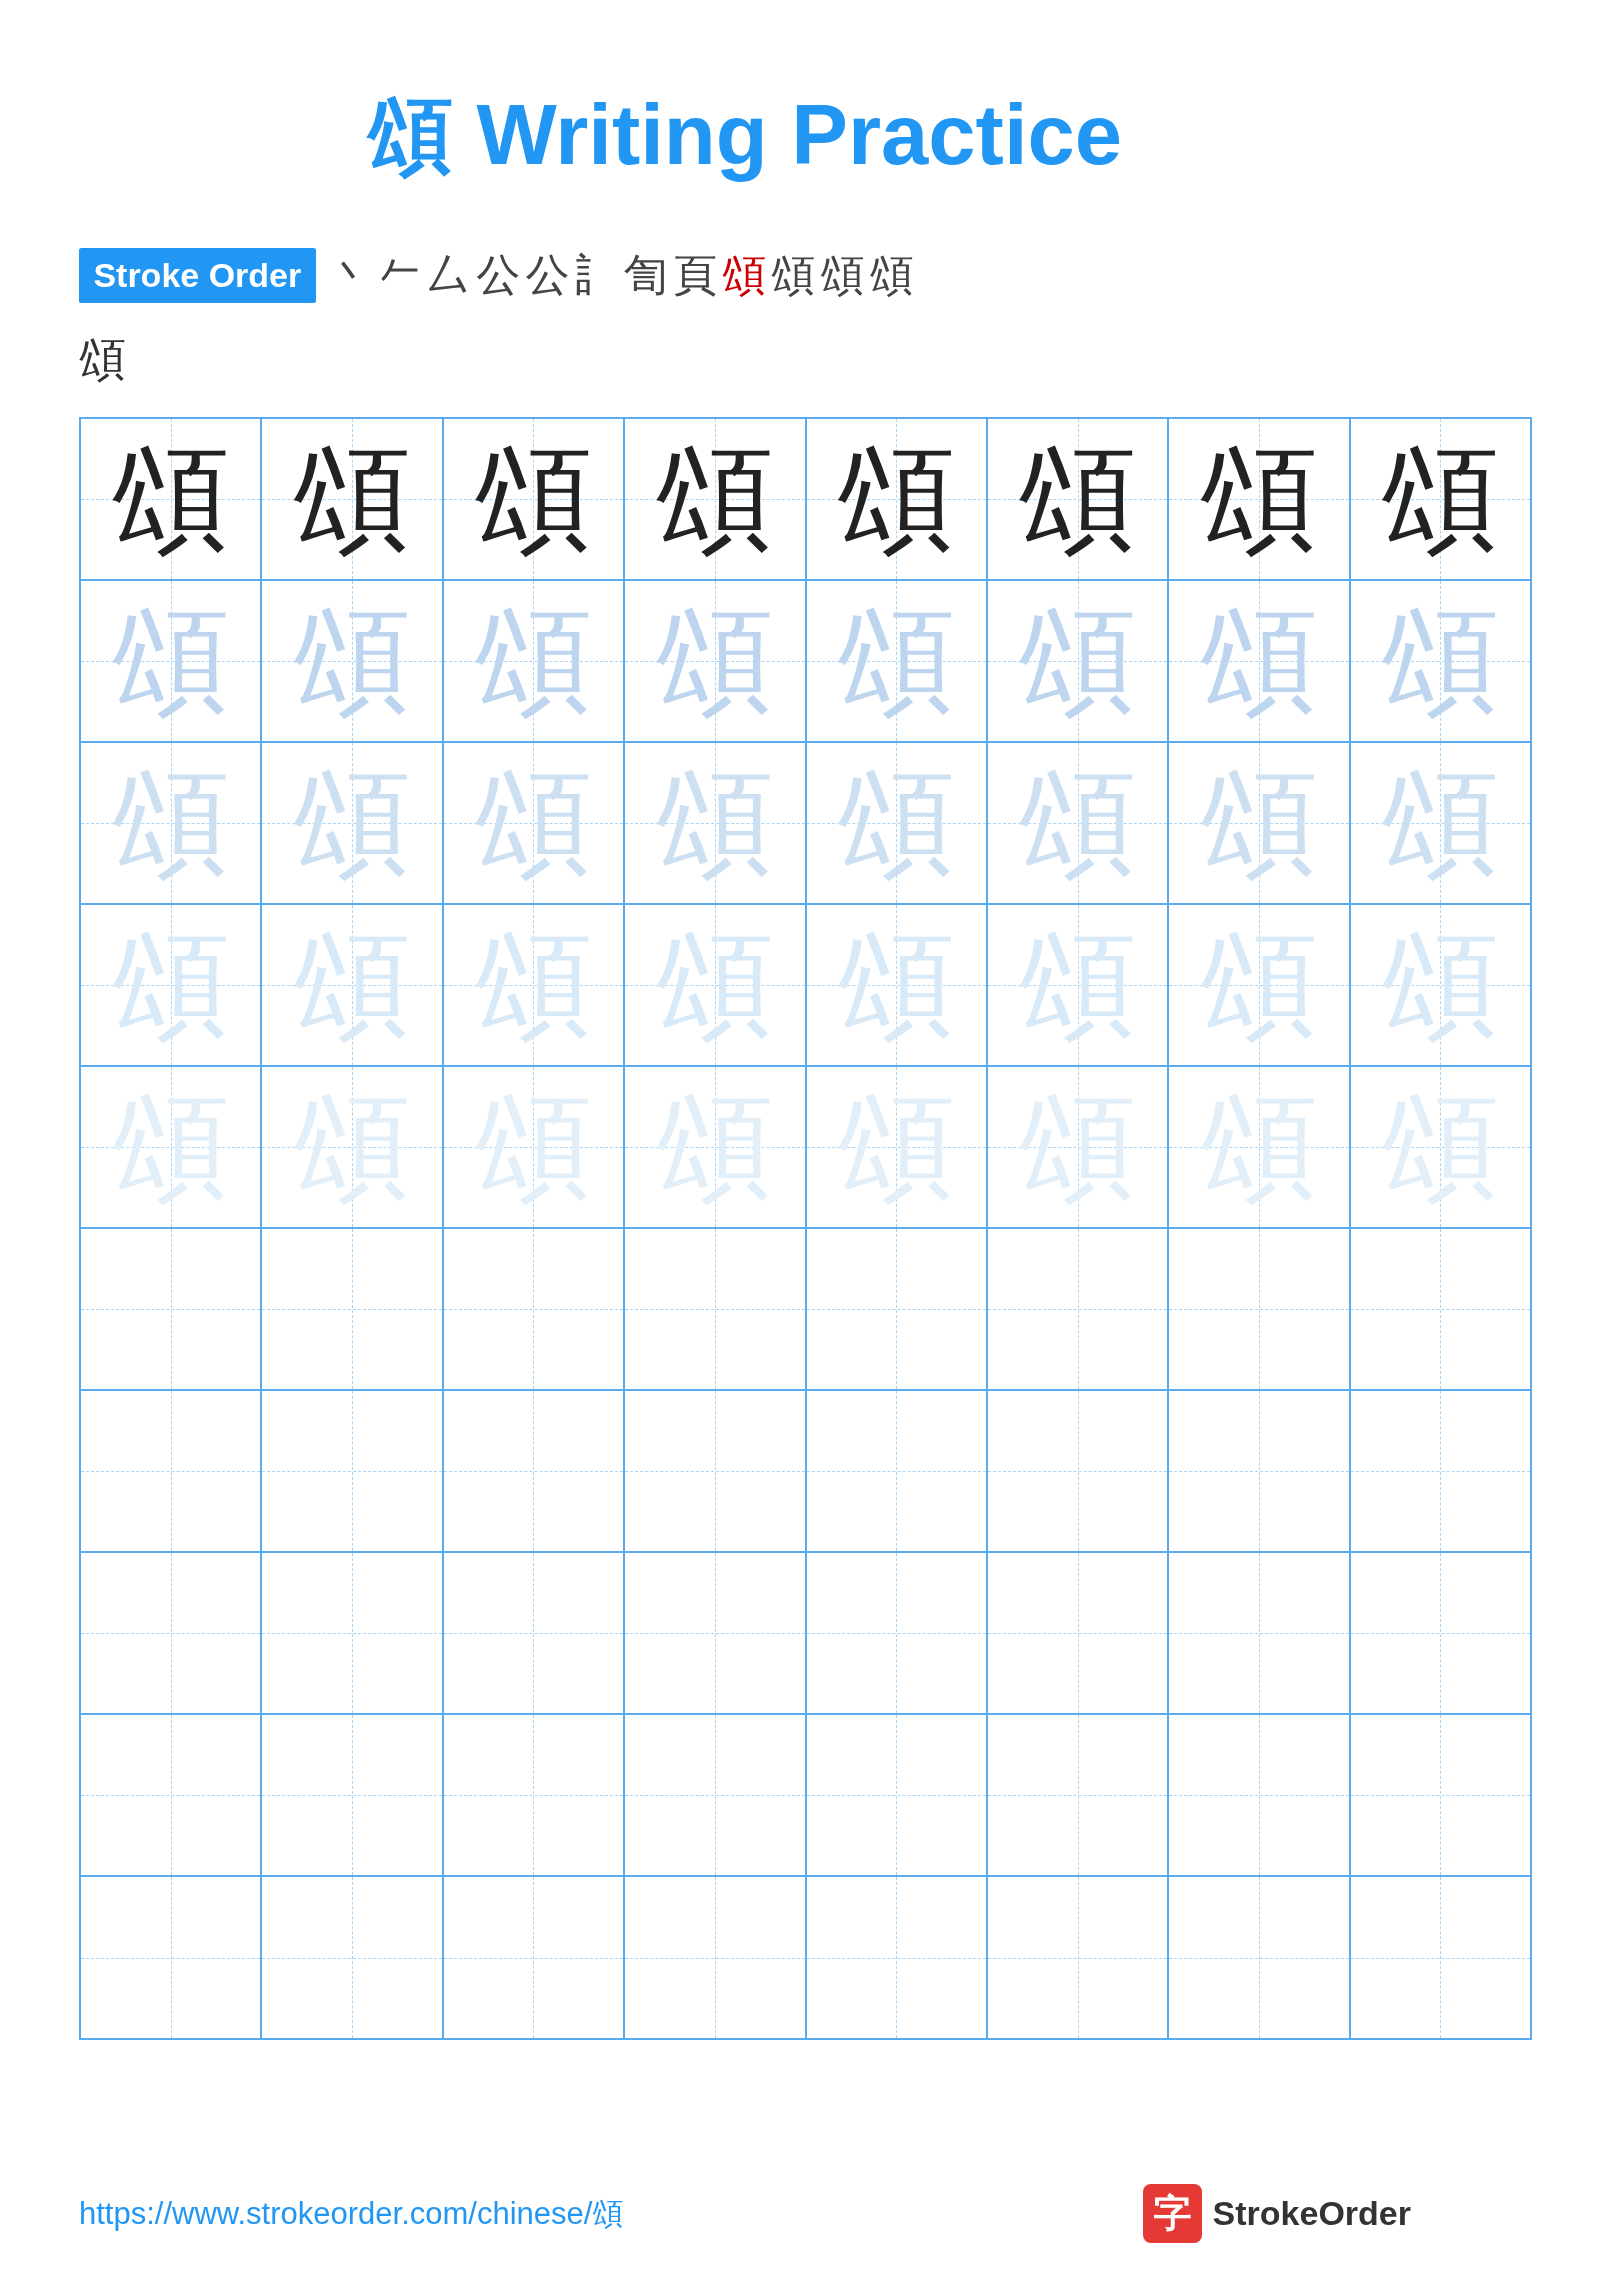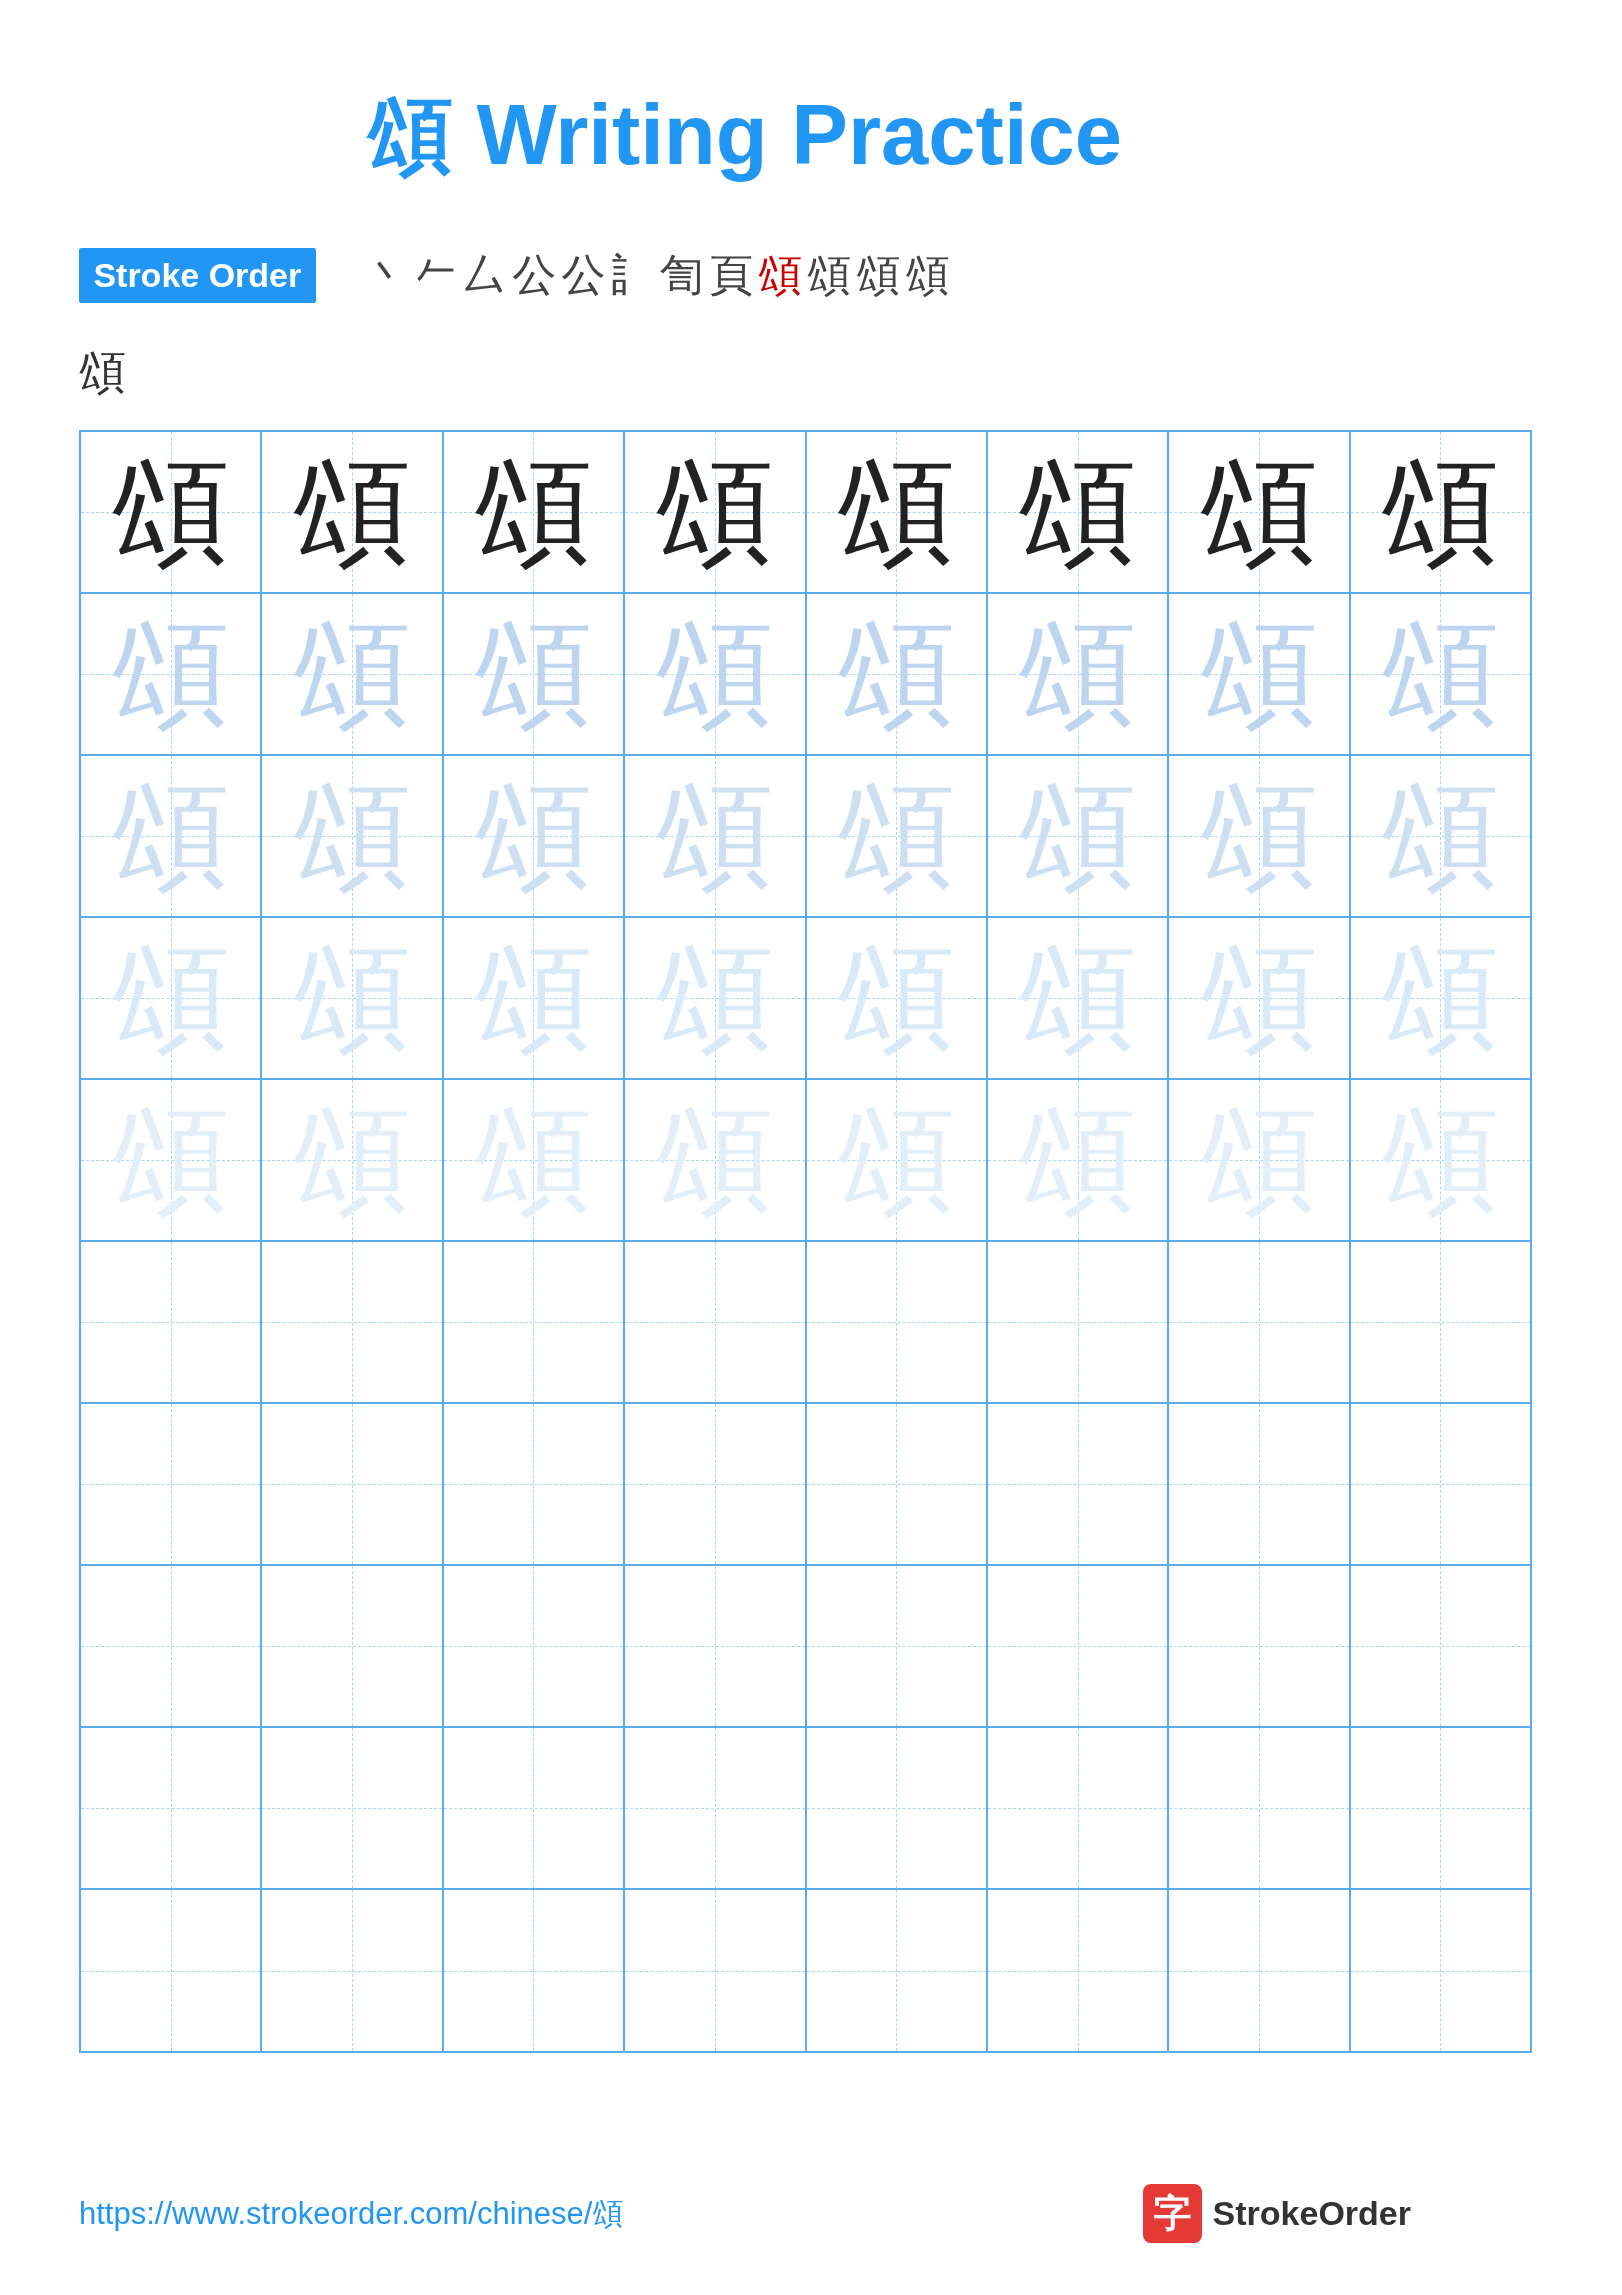--- a/index.html
+++ b/index.html
@@ -30,24 +30,23 @@
       margin-top: 26px;
       margin-bottom: 52px;
       font-family: Arial, sans-serif;
     }
 
     
     .stroke-order-container {
       display: flex;
       flex-wrap: wrap;
       align-items: center;
-      margin-bottom: 34px;
+      margin-bottom: 21px;
       font-size: 47px;
       line-height: 1.4;
-      gap: 36px;
     }
 
     .stroke-order-label {
       background: #2196F3;
       color: #fff;
       padding: 3.9px 14.4px;
       font-size: 34px;
       font-family: Arial, sans-serif;
       font-weight: bold;
       border-radius: 2.6px;

